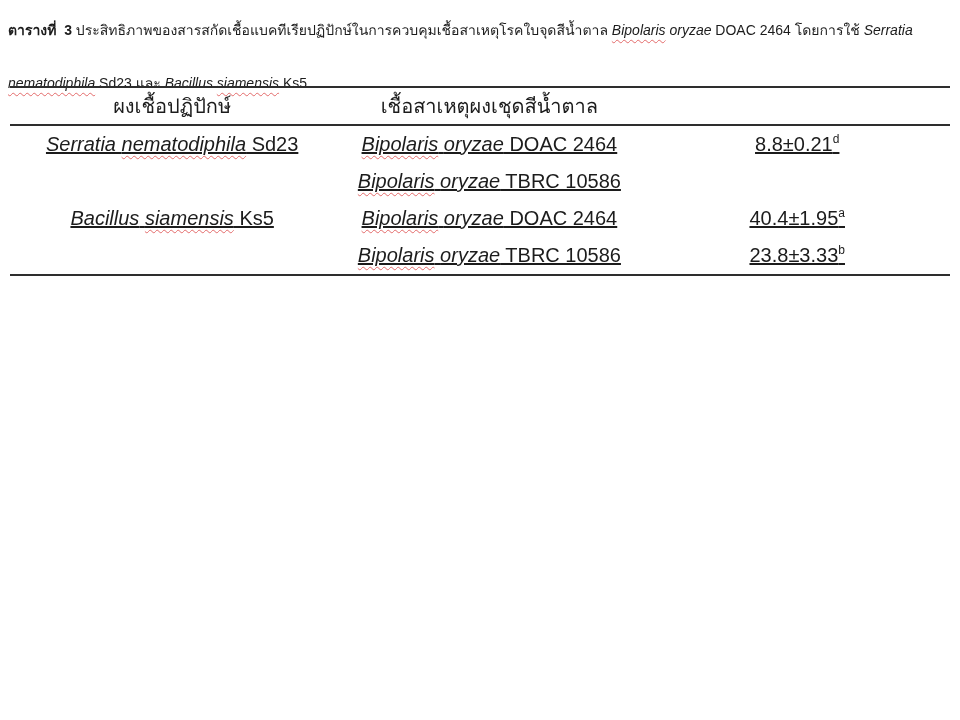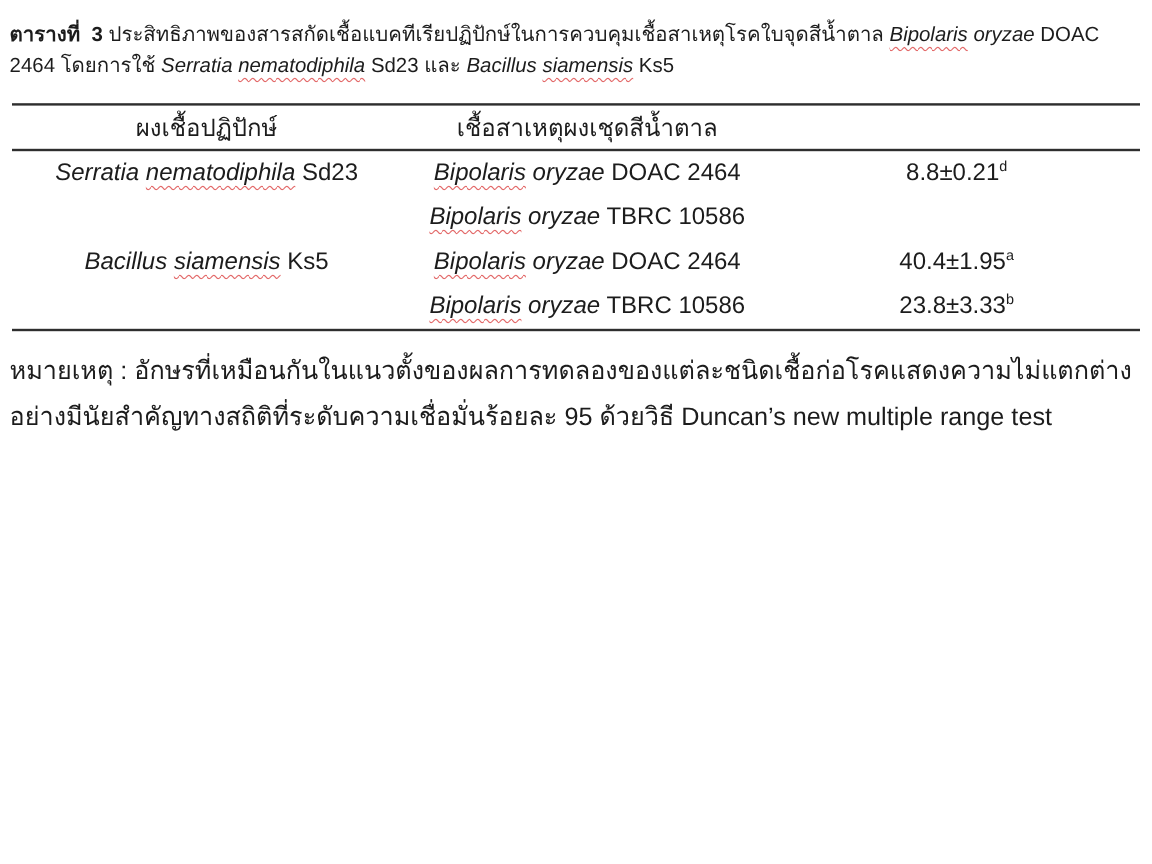--- a/index.html
+++ b/index.html
@@ -6,22 +6,22 @@
     --bg:#ffffff; --text:#1c1c1c; --rule:#2e2e2e; --squiggle:#e36b6b;
   }
   html,body{margin:0;padding:0;}
   body{
     width:960px;height:720px;background:var(--bg);
     font-family:"Liberation Sans","DejaVu Sans",sans-serif;
     color:var(--text);
   }
   .page{position:relative;width:960px;height:720px;overflow:hidden;background:var(--bg);}
   .caption{
-    position:absolute;left:8px;top:16px;width:946px;margin:0;
-    font-size:17px;line-height:26px;white-space:pre-wrap;
+    position:absolute;left:8px;top:4px;width:946px;margin:0;
+    font-size:14px;line-height:53px;white-space:pre-wrap;
   }
   .note{
     position:absolute;left:8px;top:291px;width:948px;margin:0;
     font-size:21px;line-height:38px;white-space:pre-wrap;
   }
   .b{font-weight:bold;}
   .i{font-style:italic;}
   .sq{
     text-decoration:underline;
     text-decoration-style:wavy;
@@ -32,21 +32,21 @@
   .tbl{
     position:absolute;left:10px;top:86px;width:940px;
     border-top:2px solid var(--rule);
     border-bottom:2px solid var(--rule);
     font-size:20px;
   }
   .thead{
     display:flex;align-items:center;height:36px;
     border-bottom:2px solid var(--rule);
   }
-  .trow{display:flex;align-items:center;height:37px;}
+  .trow{display:flex;align-items:center;height:37px;text-decoration:underline;}
   .cell{text-align:center;white-space:pre;}
   .c1{width:34.5%;}
   .c2{width:33%;}
   .c3{width:32.5%;}
   sup{font-size:12px;line-height:0;}
 </style>
 </head>
 <body>
 
 <div class="page">
@@ -76,15 +76,14 @@
       <div class="cell c3"><span>40.4±1.95</span><sup>a</sup></div>
     </div>
 
     <div class="trow">
       <div class="cell c1"></div>
       <div class="cell c2"><span class="i sq">Bipolaris</span><span class="i"> </span><span class="i">oryzae</span><span> TBRC 10586</span></div>
       <div class="cell c3"><span>23.8±3.33</span><sup>b</sup></div>
     </div>
   </div>
 
-  <p class="note">หมายเหตุ : อักษรที่เหมือนกันในแนวตั้งของผลการทดลองของแต่ละชนิดเชื้อก่อโรคแสดงความไม่แตกต่างอย่างมีนัยสำคัญทางสถิติที่ระดับความเชื่อมั่นร้อยละ 95 ด้วยวิธี Duncan’s new multiple range test</p>
 
 </div>
 
 </body></html>

